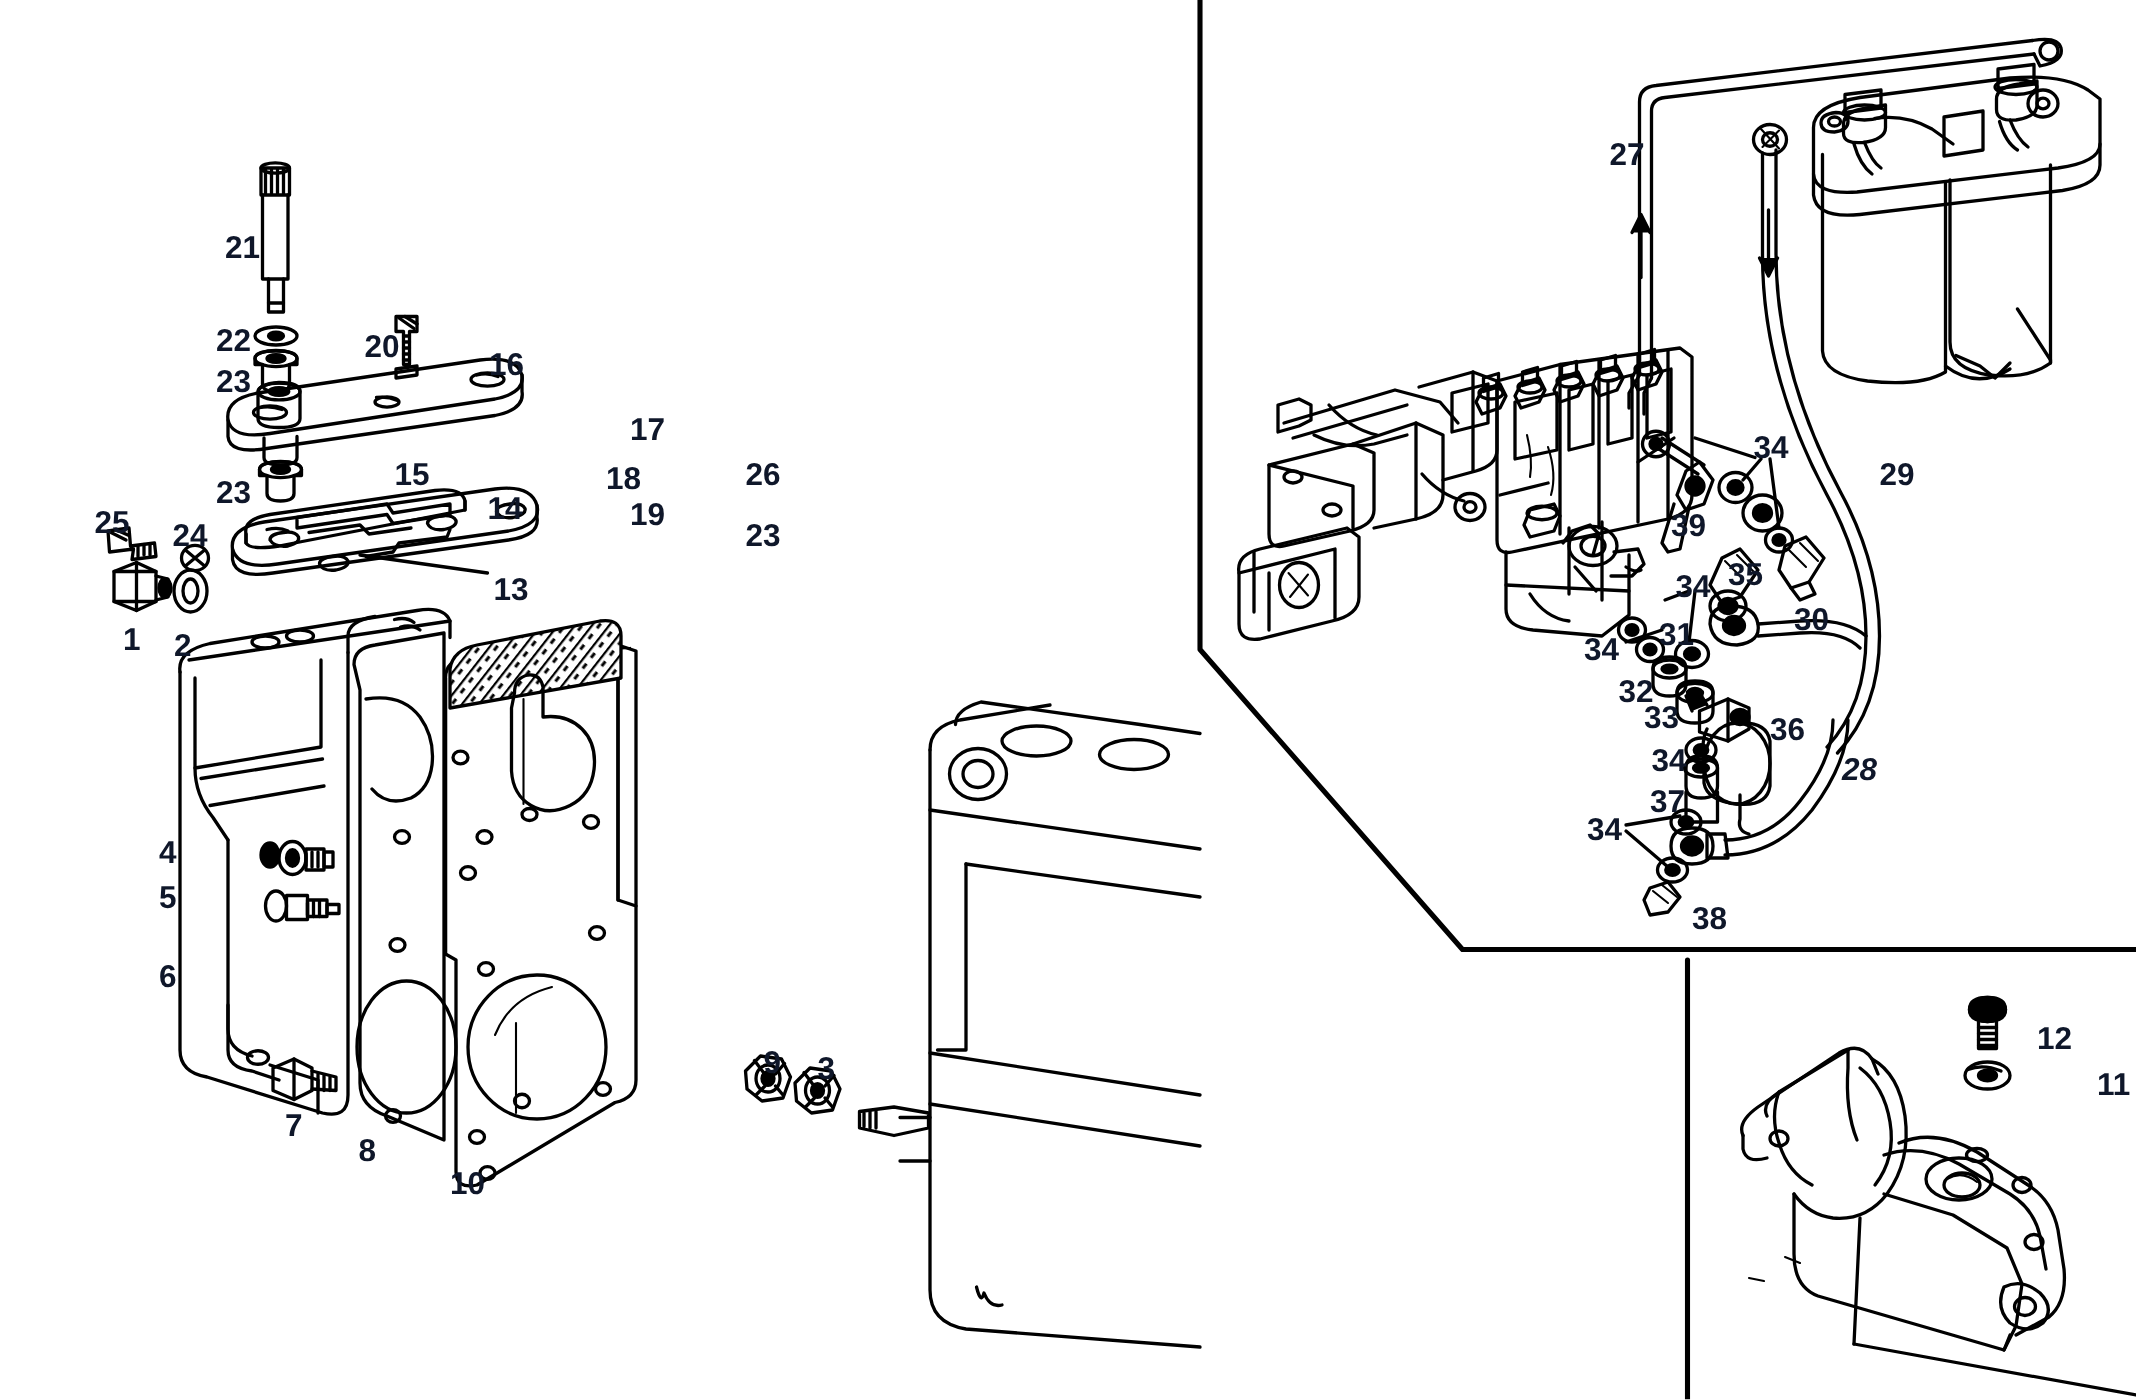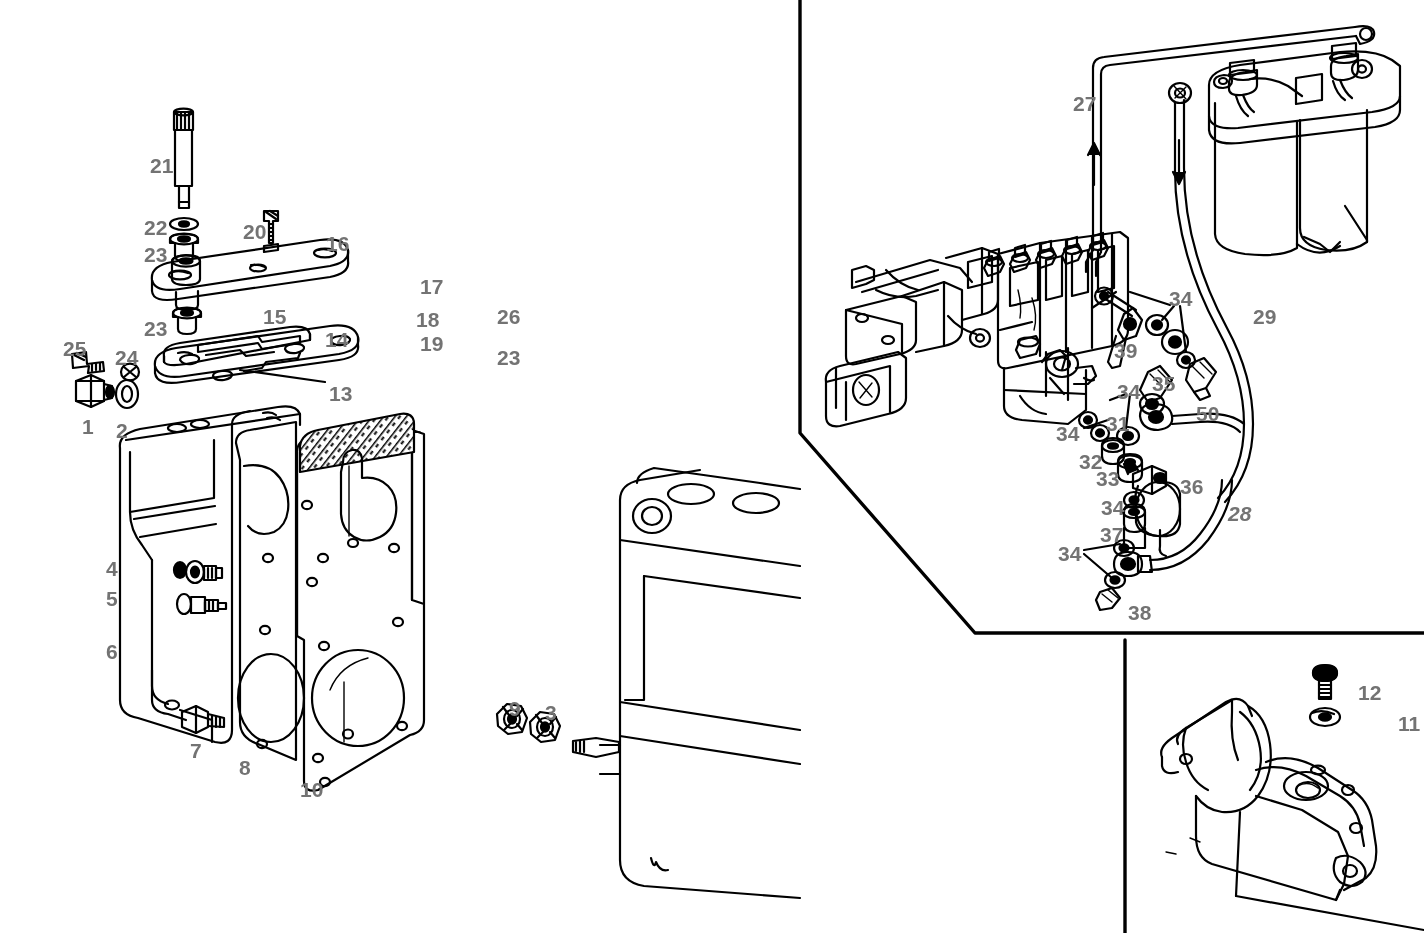--- a/index.html
+++ b/index.html
@@ -1,21 +1,21 @@
 <!DOCTYPE html>
 <html><head>
 <meta charset="utf-8">
 <title>Parts Diagram</title>
 <style>
   html,body{margin:0;padding:0;background:#ffffff;}
   body{font-family:"Liberation Serif", serif;}
   #page{position:relative;width:1424px;height:933px;background:#fff;overflow:hidden;}
   #page svg{position:absolute;left:0;top:0;width:1424px;height:933px;}
   .lbl{position:absolute;font-family:"Liberation Sans", sans-serif;font-weight:bold;
-       font-size:21px;line-height:21px;color:#737373;white-space:nowrap;}
+       font-size:21px;line-height:21px;color:#0f172a;white-space:nowrap;}
 </style>
 </head>
 <body>
 
 <div id="page">
 
   <svg viewBox="0 0 1424 933" xmlns="http://www.w3.org/2000/svg">
     <defs>
       <pattern id="hatch" width="9" height="9" patternUnits="userSpaceOnUse" patternTransform="rotate(38)">
         <rect width="9" height="9" fill="#fff"></rect>
@@ -488,21 +488,21 @@
 
     </g>
   </svg>
 
   <div class="lbl" style="left:150px;top:155px">21</div>
   <div class="lbl" style="left:144px;top:217px">22</div>
   <div class="lbl" style="left:144px;top:244px">23</div>
   <div class="lbl" style="left:243px;top:221px">20</div>
   <div class="lbl" style="left:326px;top:233px">16</div>
   <div class="lbl" style="left:420px;top:276px">17</div>
-  <div class="lbl" style="left:416px;top:309px">18</div>
+  <div class="lbl" style="left:404px;top:309px">18</div>
   <div class="lbl" style="left:420px;top:333px">19</div>
   <div class="lbl" style="left:497px;top:306px">26</div>
   <div class="lbl" style="left:497px;top:347px">23</div>
   <div class="lbl" style="left:144px;top:318px">23</div>
   <div class="lbl" style="left:263px;top:306px">15</div>
   <div class="lbl" style="left:325px;top:329px">14</div>
   <div class="lbl" style="left:329px;top:383px">13</div>
   <div class="lbl" style="left:63px;top:338px">25</div>
   <div class="lbl" style="left:115px;top:347px">24</div>
   <div class="lbl" style="left:82px;top:416px">1</div>
@@ -515,21 +515,21 @@
   <div class="lbl" style="left:300px;top:779px">10</div>
   <div class="lbl" style="left: 509px; top: 698px;">9</div>
   <div class="lbl" style="left:545px;top:702px">3</div>
 
   <div class="lbl" style="left:1073px;top:93px">27</div>
   <div class="lbl" style="left: 1253px; top: 306px; text-align: right;">29</div>
   <div class="lbl" style="left: 1169px; top: 288px;">34</div>
   <div class="lbl" style="left: 1114px; top: 340px;">39</div>
   <div class="lbl" style="left: 1117px; top: 381px;">34</div>
   <div class="lbl" style="left: 1152px; top: 373px;">35</div>
-  <div class="lbl" style="left: 1196px; top: 403px;">50</div>
+  <div class="lbl" style="left: 1196px; top: 403px;">30</div>
   <div class="lbl" style="left: 1056px; top: 423px;">34</div>
   <div class="lbl" style="left: 1106px; top: 413px; text-align: right;">31</div>
   <div class="lbl" style="left: 1079px; top: 451px;">32</div>
   <div class="lbl" style="left: 1096px; top: 468px;">33</div>
   <div class="lbl" style="left: 1180px; top: 476px;">36</div>
   <div class="lbl" style="left: 1228px; top: 503px; font-style: italic;">28</div>
   <div class="lbl" style="left: 1101px; top: 497px;">34</div>
   <div class="lbl" style="left: 1100px; top: 524px;">37</div>
   <div class="lbl" style="left: 1058px; top: 543px;">34</div>
   <div class="lbl" style="left: 1128px; top: 602px;">38</div>

